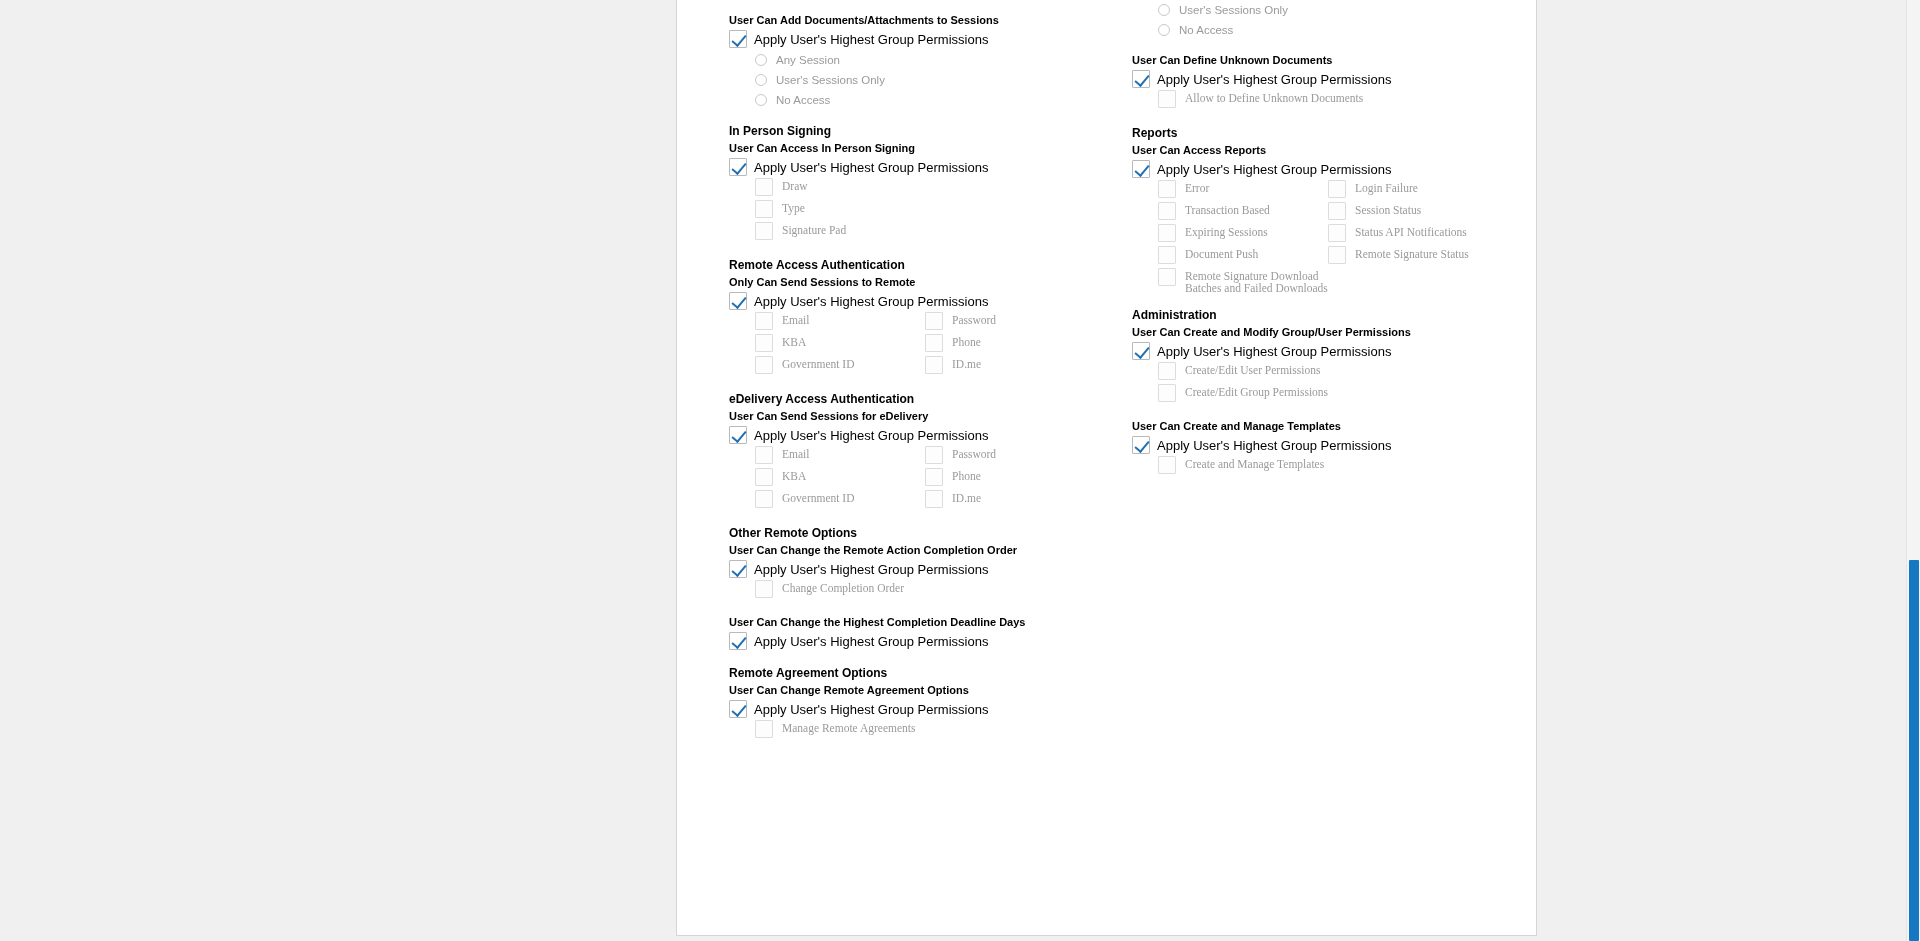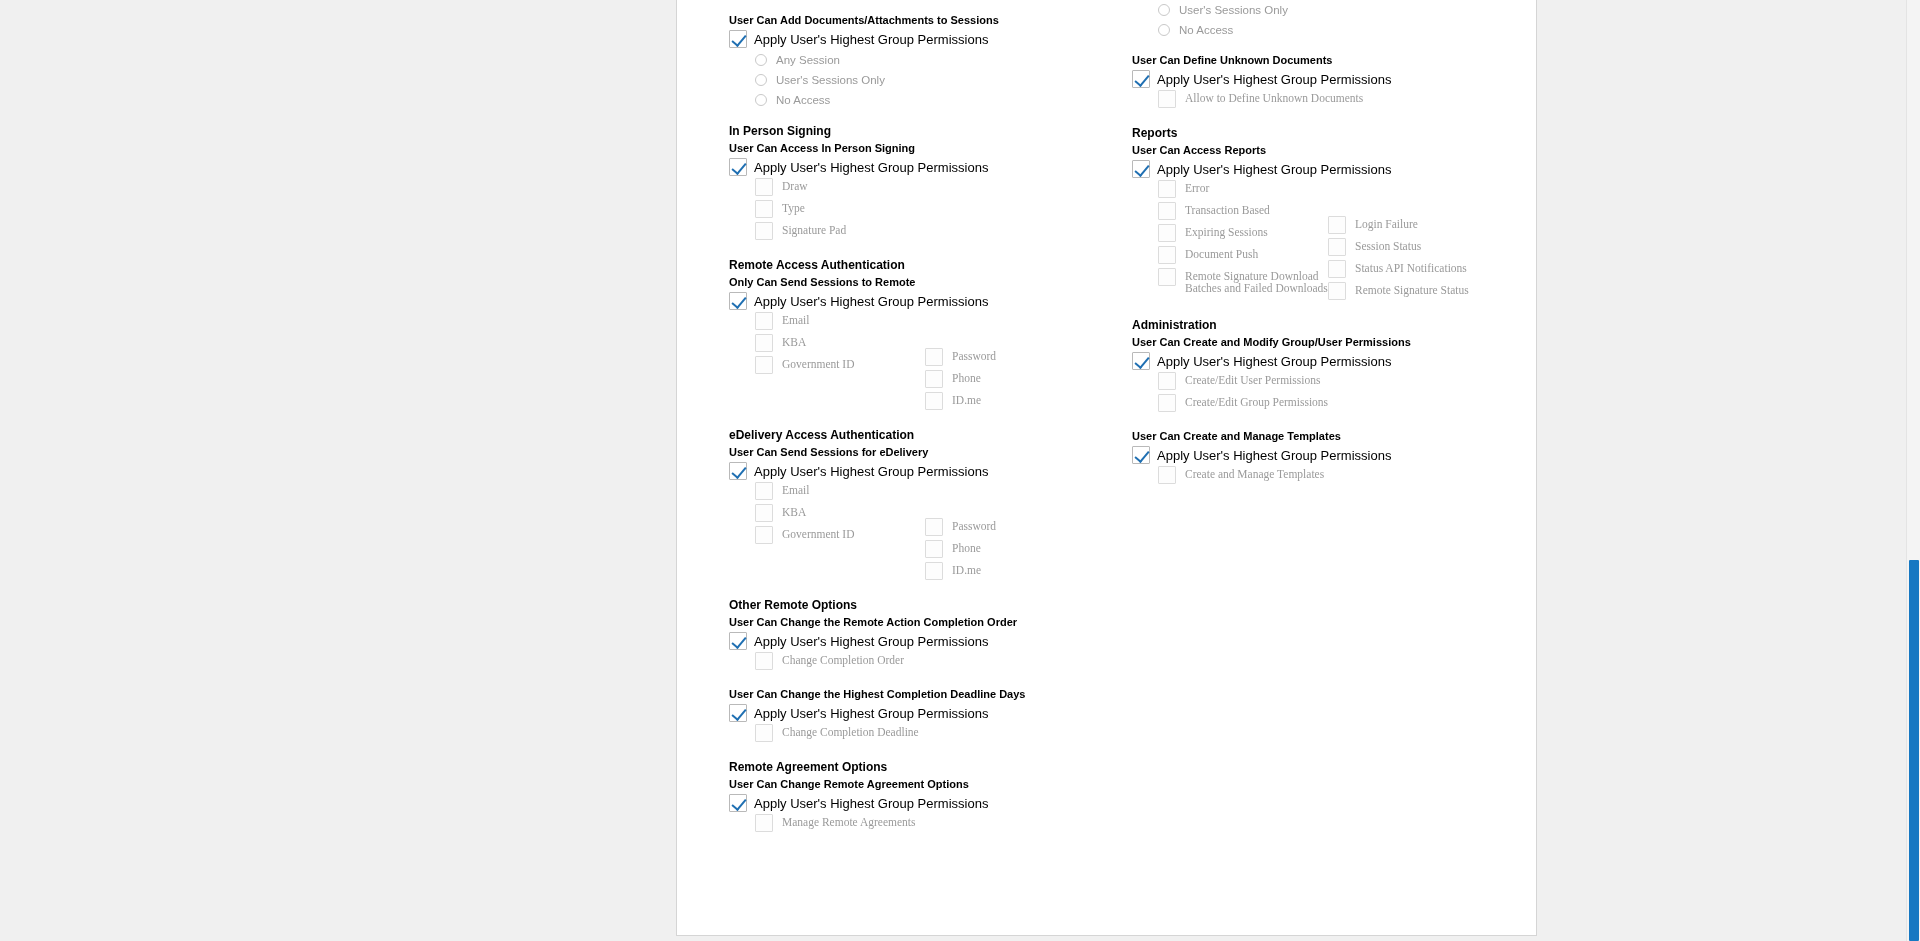--- a/index.html
+++ b/index.html
@@ -115,21 +115,21 @@
     font-size: 11.5px;
     color: #9a9a9a;
     padding-left: 9px;
   }
   .two-col-subs {
     display: flex;
     padding-left: 26px;
   }
   .two-col-subs .sub-col { width: 170px; }
   .two-col-subs .sub-col .sub-row { padding-left: 0; }
-  .two-col-subs .sub-col2 { width: 170px; margin-top: 36px; }
+  .two-col-subs .sub-col2 { width: 170px; }
   .two-col-subs .sub-col2 .sub-row { padding-left: 0; }
 
   .blk { margin-bottom: 0px; }
   .sp12 { height: 13px; }
 
   .scrollbar {
     position: absolute;
     right: 0; top: 0; width: 14px; height: 941px;
     background: #f4f4f4;
     border-left: 1px solid #e4e4e4;
@@ -280,24 +280,20 @@
               <div class="cb disabled"></div>
               <span class="lbl">Change Completion Order</span>
             </div>
           </div>
           <div class="blk">
             <div class="sp12"></div>
             <div class="group-label">User Can Change the Highest Completion Deadline Days</div>
             <div class="apply-row">
               <div class="cb checked"></div>
               <span class="lbl">Apply User's Highest Group Permissions</span>
-            </div>
-            <div class="sub-row">
-              <div class="cb disabled"></div>
-              <span class="lbl">Change Completion Deadline</span>
             </div>
           </div>
           <div class="blk">
             <div class="sp12"></div>
             <div class="section-title">Remote Agreement Options</div>
             <div class="group-label">User Can Change Remote Agreement Options</div>
             <div class="apply-row">
               <div class="cb checked"></div>
               <span class="lbl">Apply User's Highest Group Permissions</span>
             </div>

